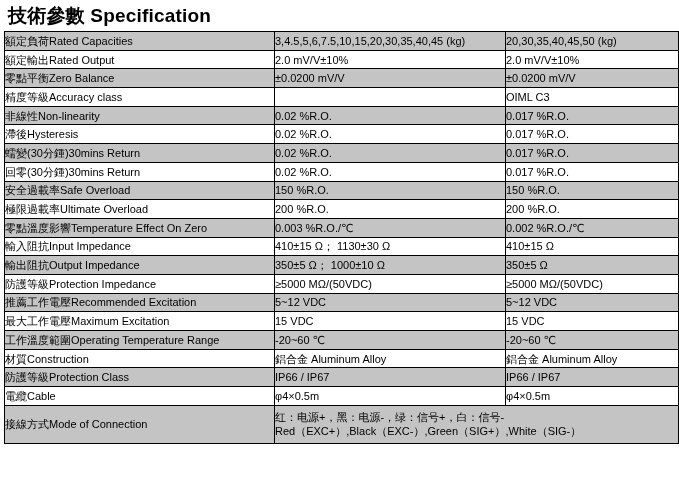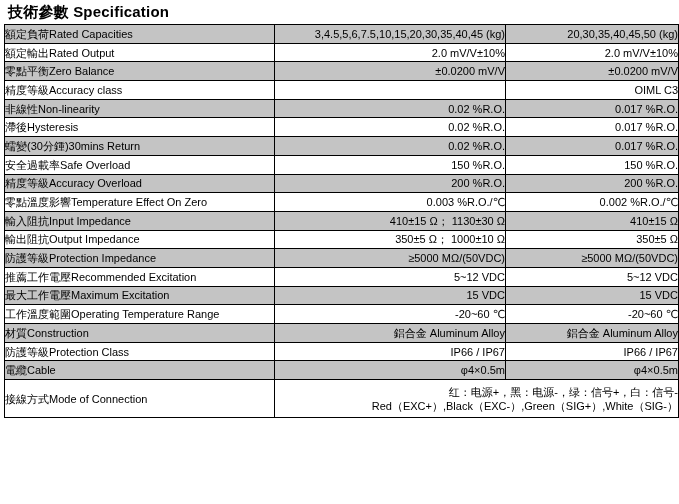--- a/index.html
+++ b/index.html
@@ -11,21 +11,21 @@
     overflow: hidden;
     font-family: "Liberation Sans", "DejaVu Sans", sans-serif;
     color: #000;
   }
   .page {
     position: relative;
     width: 679px;
     height: 504px;
   }
   .title {
-    font-size: 15px;
+    font-size: 19px;
     font-weight: bold;
     margin: 0;
     padding: 3px 0 2px 8px;
     letter-spacing: 0.2px;
   }
   table.spec {
     border-collapse: collapse;
     table-layout: fixed;
     margin-left: 4px;
     width: 674px;
@@ -37,21 +37,21 @@
     padding: 0;
     height: 17.7px;
     overflow: hidden;
     white-space: nowrap;
   }
   td.label {
     text-align: left;
     padding-left: 3px;
   }
   td.val {
-    text-align: right;
+    text-align: left;
   }
   tbody tr:nth-child(odd) {
     background: #c4c4c4;
   }
   tr.tall td {
     height: 37px;
   }
   td.merged div {
     line-height: 14px;
   }
@@ -98,26 +98,31 @@
         <td class="label">滯後Hysteresis</td>
         <td class="val">0.02 %R.O.</td>
         <td class="val">0.017 %R.O.</td>
       </tr>
       <tr>
         <td class="label">蠕變(30分鍾)30mins Return</td>
         <td class="val">0.02 %R.O.</td>
         <td class="val">0.017 %R.O.</td>
       </tr>
       <tr>
+        <td class="label">回零(30分鍾)30mins Return</td>
+        <td class="val">0.02 %R.O.</td>
+        <td class="val">0.017 %R.O.</td>
+      </tr>
+      <tr>
         <td class="label">安全過載率Safe Overload</td>
         <td class="val">150 %R.O.</td>
         <td class="val">150 %R.O.</td>
       </tr>
       <tr>
-        <td class="label">精度等級Accuracy Overload</td>
+        <td class="label">極限過載率Ultimate Overload</td>
         <td class="val">200 %R.O.</td>
         <td class="val">200 %R.O.</td>
       </tr>
       <tr>
         <td class="label">零點溫度影響Temperature Effect On Zero</td>
         <td class="val">0.003 %R.O./℃</td>
         <td class="val">0.002 %R.O./℃</td>
       </tr>
       <tr>
         <td class="label">輸入阻抗Input Impedance</td>

